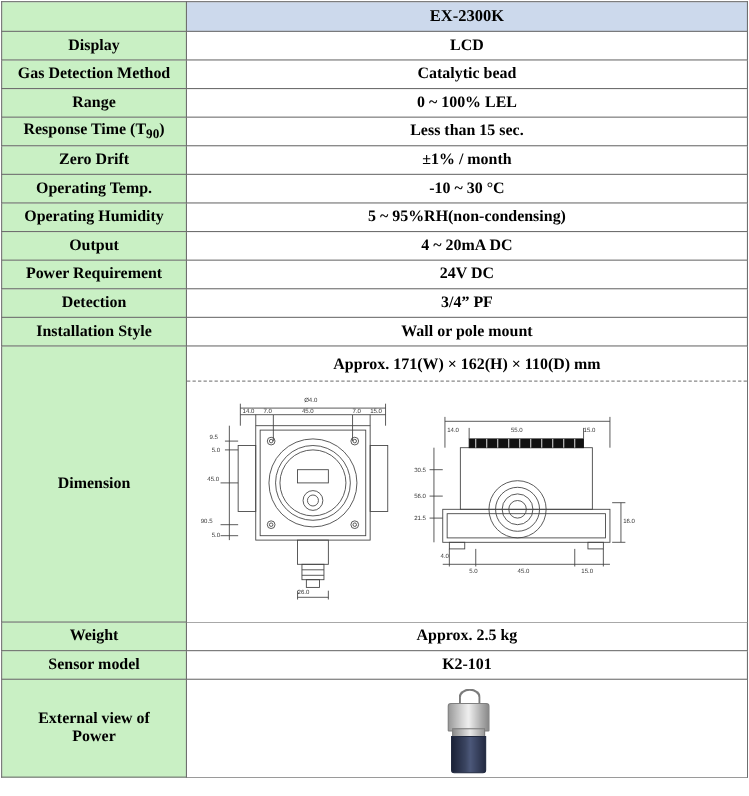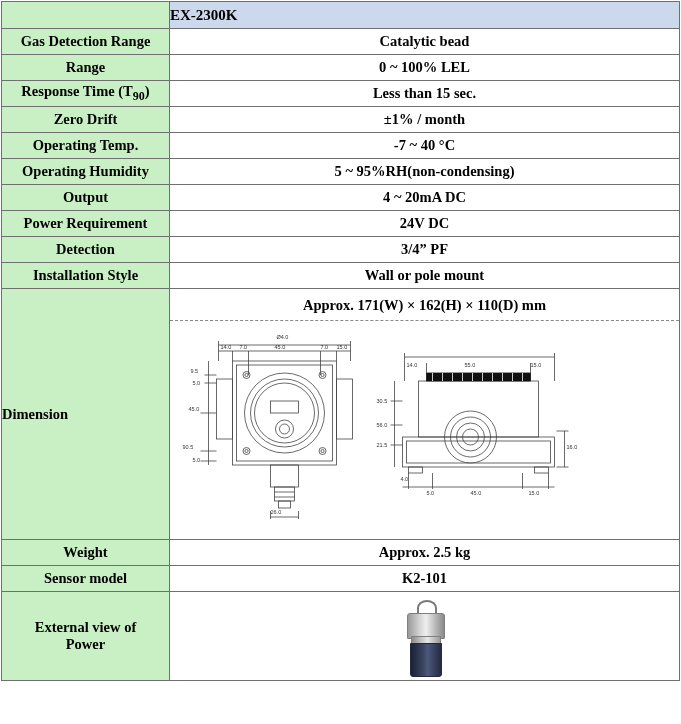--- a/index.html
+++ b/index.html
@@ -36,20 +36,21 @@
   td.value {
     background: #ffffff;
     text-align: center;
     font-weight: bold;
     font-size: 14.5px;
     color: #000;
     height: 25px;
   }
   td.header {
     background: #ccd9ec;
+    text-align: center;
     font-weight: bold;
     font-size: 15px;
     height: 26px;
   }
   td.header.blank {
     background: #c9f0c4;
   }
   .sub {
     font-size: 12px;
     vertical-align: sub;
@@ -69,20 +70,21 @@
     border-bottom: 1px dashed #888;
   }
   .dim-drawing {
     position: relative;
     height: 215px;
     width: 100%;
     overflow: hidden;
   }
   .dim-label-cell {
     background: #c9f0c4;
+    text-align: center;
     font-weight: bold;
     font-size: 14.5px;
   }
   
   .sensor-cell {
     height: 88px;
     background: #fff;
     text-align: center;
     position: relative;
   }
@@ -147,38 +149,42 @@
     <col style="width:168px">
     <col>
   </colgroup>
   <tbody>
     <tr>
       <td class="header blank"></td>
       <td class="header">EX-2300K</td>
     </tr>
 
     <tr>
-      <td class="label">Gas Detection Range</td>
+      <td class="label">Display</td>
+      <td class="value">LCD</td>
+    </tr>
+    <tr>
+      <td class="label">Gas Detection Method</td>
       <td class="value">Catalytic bead</td>
     </tr>
     <tr>
       <td class="label">Range</td>
       <td class="value">0 ~ 100% LEL</td>
     </tr>
     <tr>
       <td class="label"><span>Response Time (T</span><span class="sub">90</span><span>)</span></td>
       <td class="value">Less than 15 sec.</td>
     </tr>
     <tr>
       <td class="label">Zero Drift</td>
       <td class="value">±1% / month</td>
     </tr>
     <tr>
       <td class="label">Operating Temp.</td>
-      <td class="value">-7 ~ 40 °C</td>
+      <td class="value">-10 ~ 30 °C</td>
     </tr>
     <tr>
       <td class="label">Operating Humidity</td>
       <td class="value">5 ~ 95%RH(non-condensing)</td>
     </tr>
     <tr>
       <td class="label">Output</td>
       <td class="value">4 ~ 20mA DC</td>
     </tr>
     <tr>

